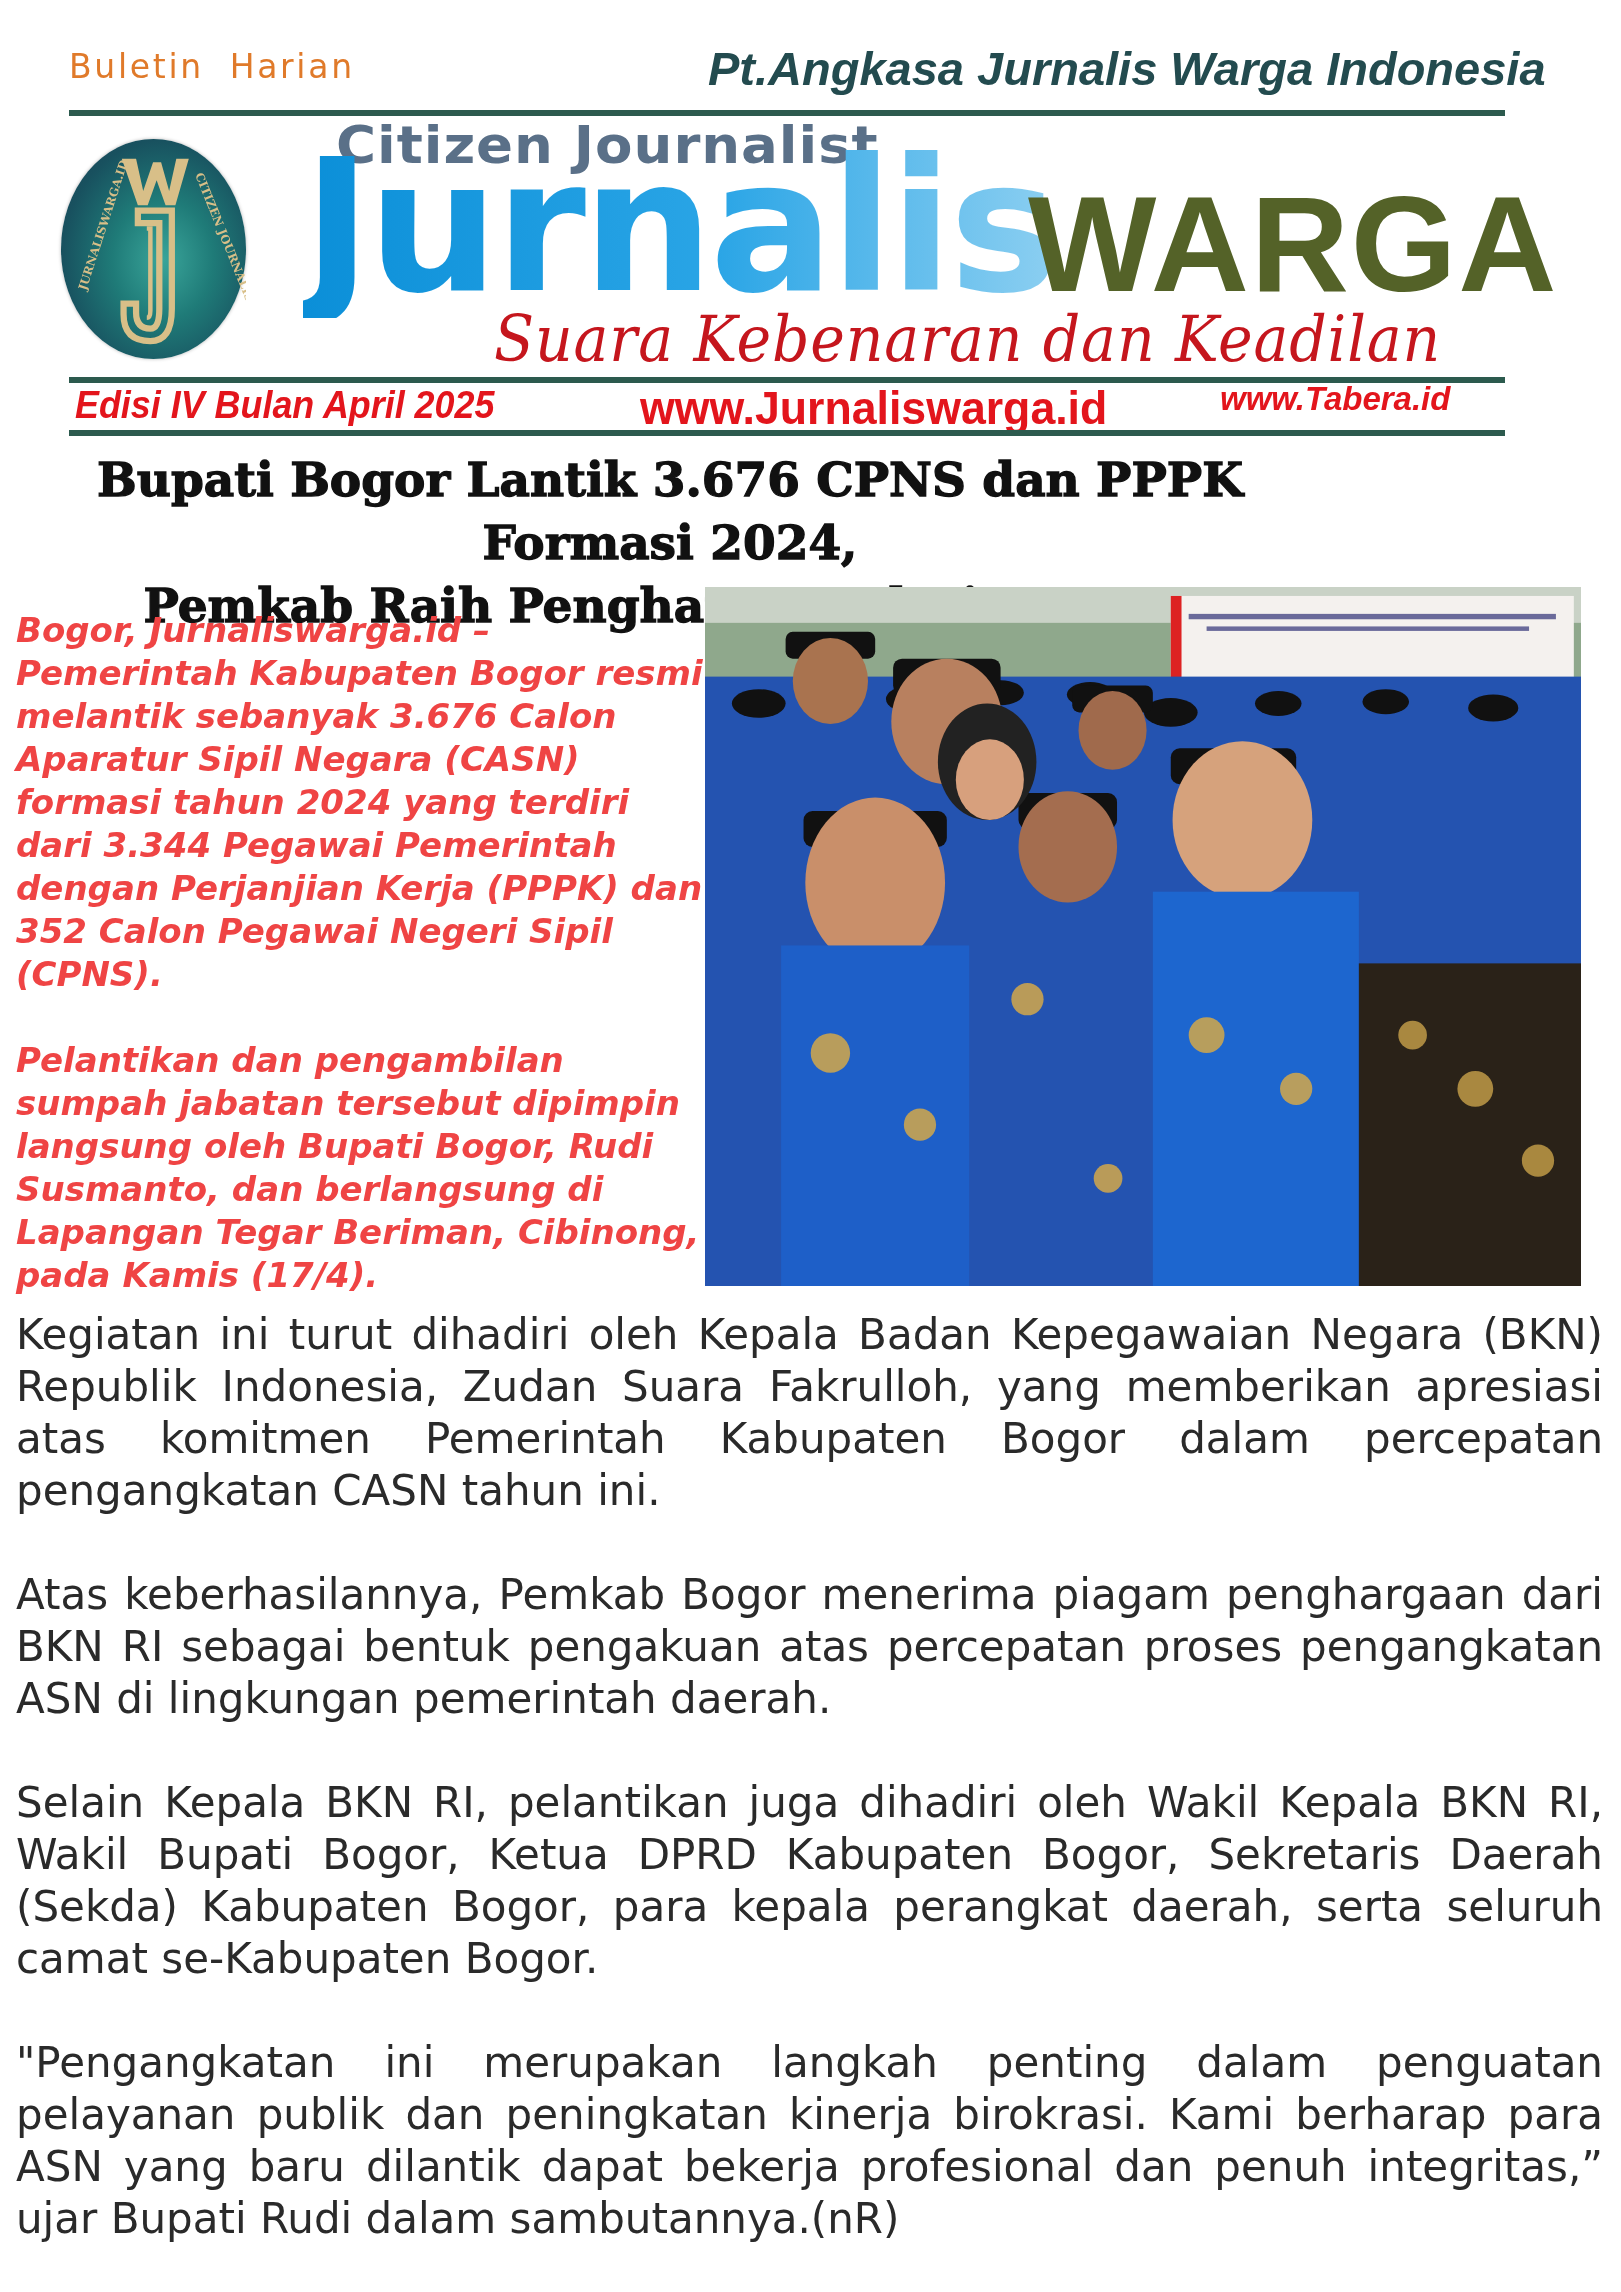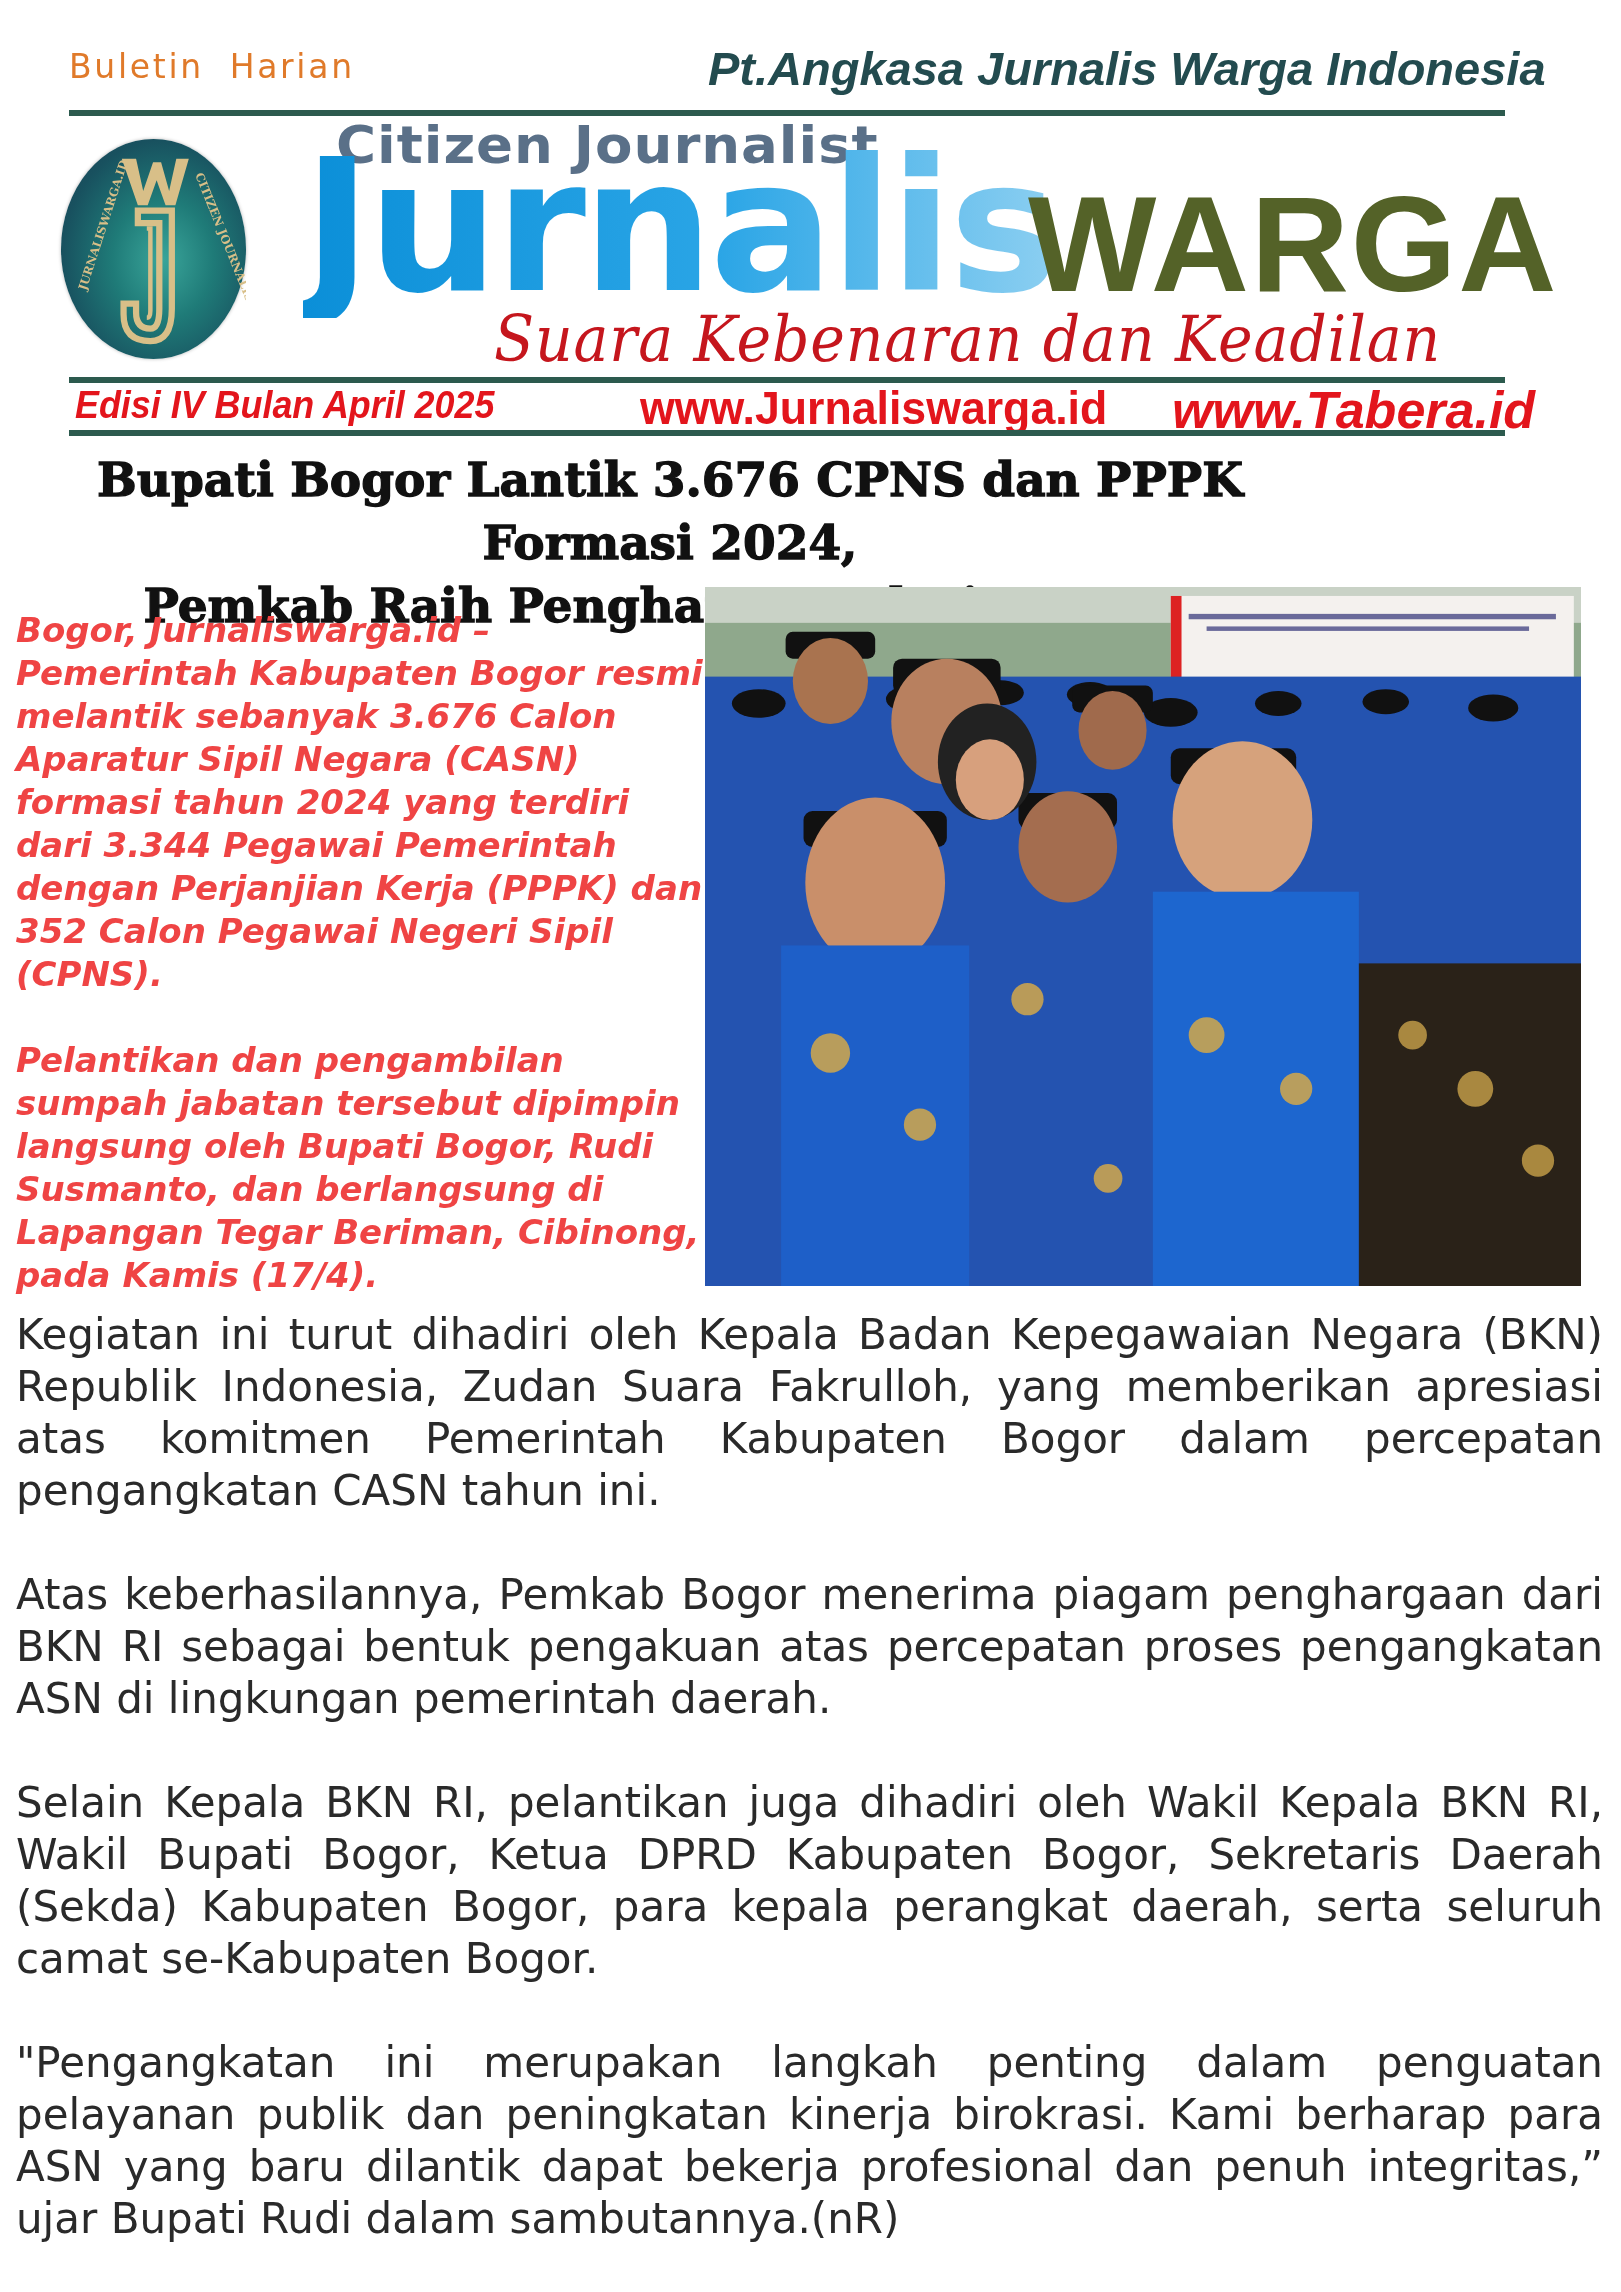--- a/index.html
+++ b/index.html
@@ -12,21 +12,21 @@
         background:radial-gradient(ellipse at 55% 55%,#3aa59a 0%,#1f7b78 35%,#18515f 70%,#1d3e55 100%);
         box-shadow:0 0 3.6px rgba(0,0,0,.3);}
   .logo svg{position:absolute;left:0;top:0;width:185px;height:220px;}
   .citizen{left:336px;top:115px;font-family:"DejaVu Sans",sans-serif;font-weight:bold;font-size:52px;color:#5a7088;letter-spacing:0.9px;transform:scaleX(1.05);transform-origin:left;}
   .jurnalis{left:303px;top:134px;font-family:"DejaVu Sans",sans-serif;font-weight:bold;font-size:184px;line-height:1;letter-spacing:-3.6px;
             background:linear-gradient(90deg,#0b8fd8 0%,#2aa5e6 55%,#8ccff1 100%);-webkit-background-clip:text;background-clip:text;color:transparent;text-align:center;}
   .warga{left:1028px;top:176px;font-family:"Liberation Sans",sans-serif;font-weight:bold;font-size:136px;line-height:1;color:#546228;letter-spacing:1.8px;}
   .tagline{left:494px;top:303px;font-family:"DejaVu Serif",serif;font-style:italic;font-size:63px;color:#c5161d;letter-spacing:0.9px;white-space:nowrap;transform:scaleX(0.93);transform-origin:left;}
   .edition{left:75px;top:383px;font-family:"Liberation Sans",sans-serif;font-weight:bold;font-style:italic;font-size:39px;color:#e3151c;white-space:nowrap;transform:scaleX(0.92);transform-origin:left;}
   .web1{left:640px;top:380px;font-family:"Liberation Sans",sans-serif;font-weight:bold;font-size:47px;color:#e3151c;white-space:nowrap;transform:scaleX(0.95);transform-origin:left;}
-  .web2{left:1172px;top:380px;font-family:"Liberation Sans",sans-serif;font-weight:bold;font-style:italic;font-size:52px;color:#e3151c;white-space:nowrap;}
+  .web2{left:1220px;top:380px;font-family:"Liberation Sans",sans-serif;font-weight:bold;font-style:italic;font-size:33px;color:#e3151c;white-space:nowrap;}
   .headline{left:0;top:448px;width:1340px;text-align:center;font-family:"DejaVu Serif",serif;font-weight:bold;font-size:47px;line-height:63px;color:#111;}
   .headline span{display:block;-webkit-text-stroke:1.3px #111;}
   .lead{left:16px;top:609px;width:690px;font-family:"DejaVu Sans",sans-serif;font-weight:bold;font-style:italic;font-size:34px;line-height:43px;color:#ef4444;}
   .lead p{margin:0 0 43px 0;}
   .photo{left:705px;top:587px;width:876px;height:699px;overflow:hidden;
          background:linear-gradient(180deg,#a9b7a6 0%,#6f8a6a 8%,#2b4c86 22%,#2149a3 60%,#1c3f96 100%);}
   .photo svg{width:100%;height:100%;display:block;}
   .body{left:16px;top:1309px;width:1587px;font-family:"DejaVu Sans",sans-serif;font-size:42px;line-height:52px;color:#2a2a2a;text-align:justify;}
   .body p{margin:0 0 52px 0;transform:scaleX(1);}
 </style>

